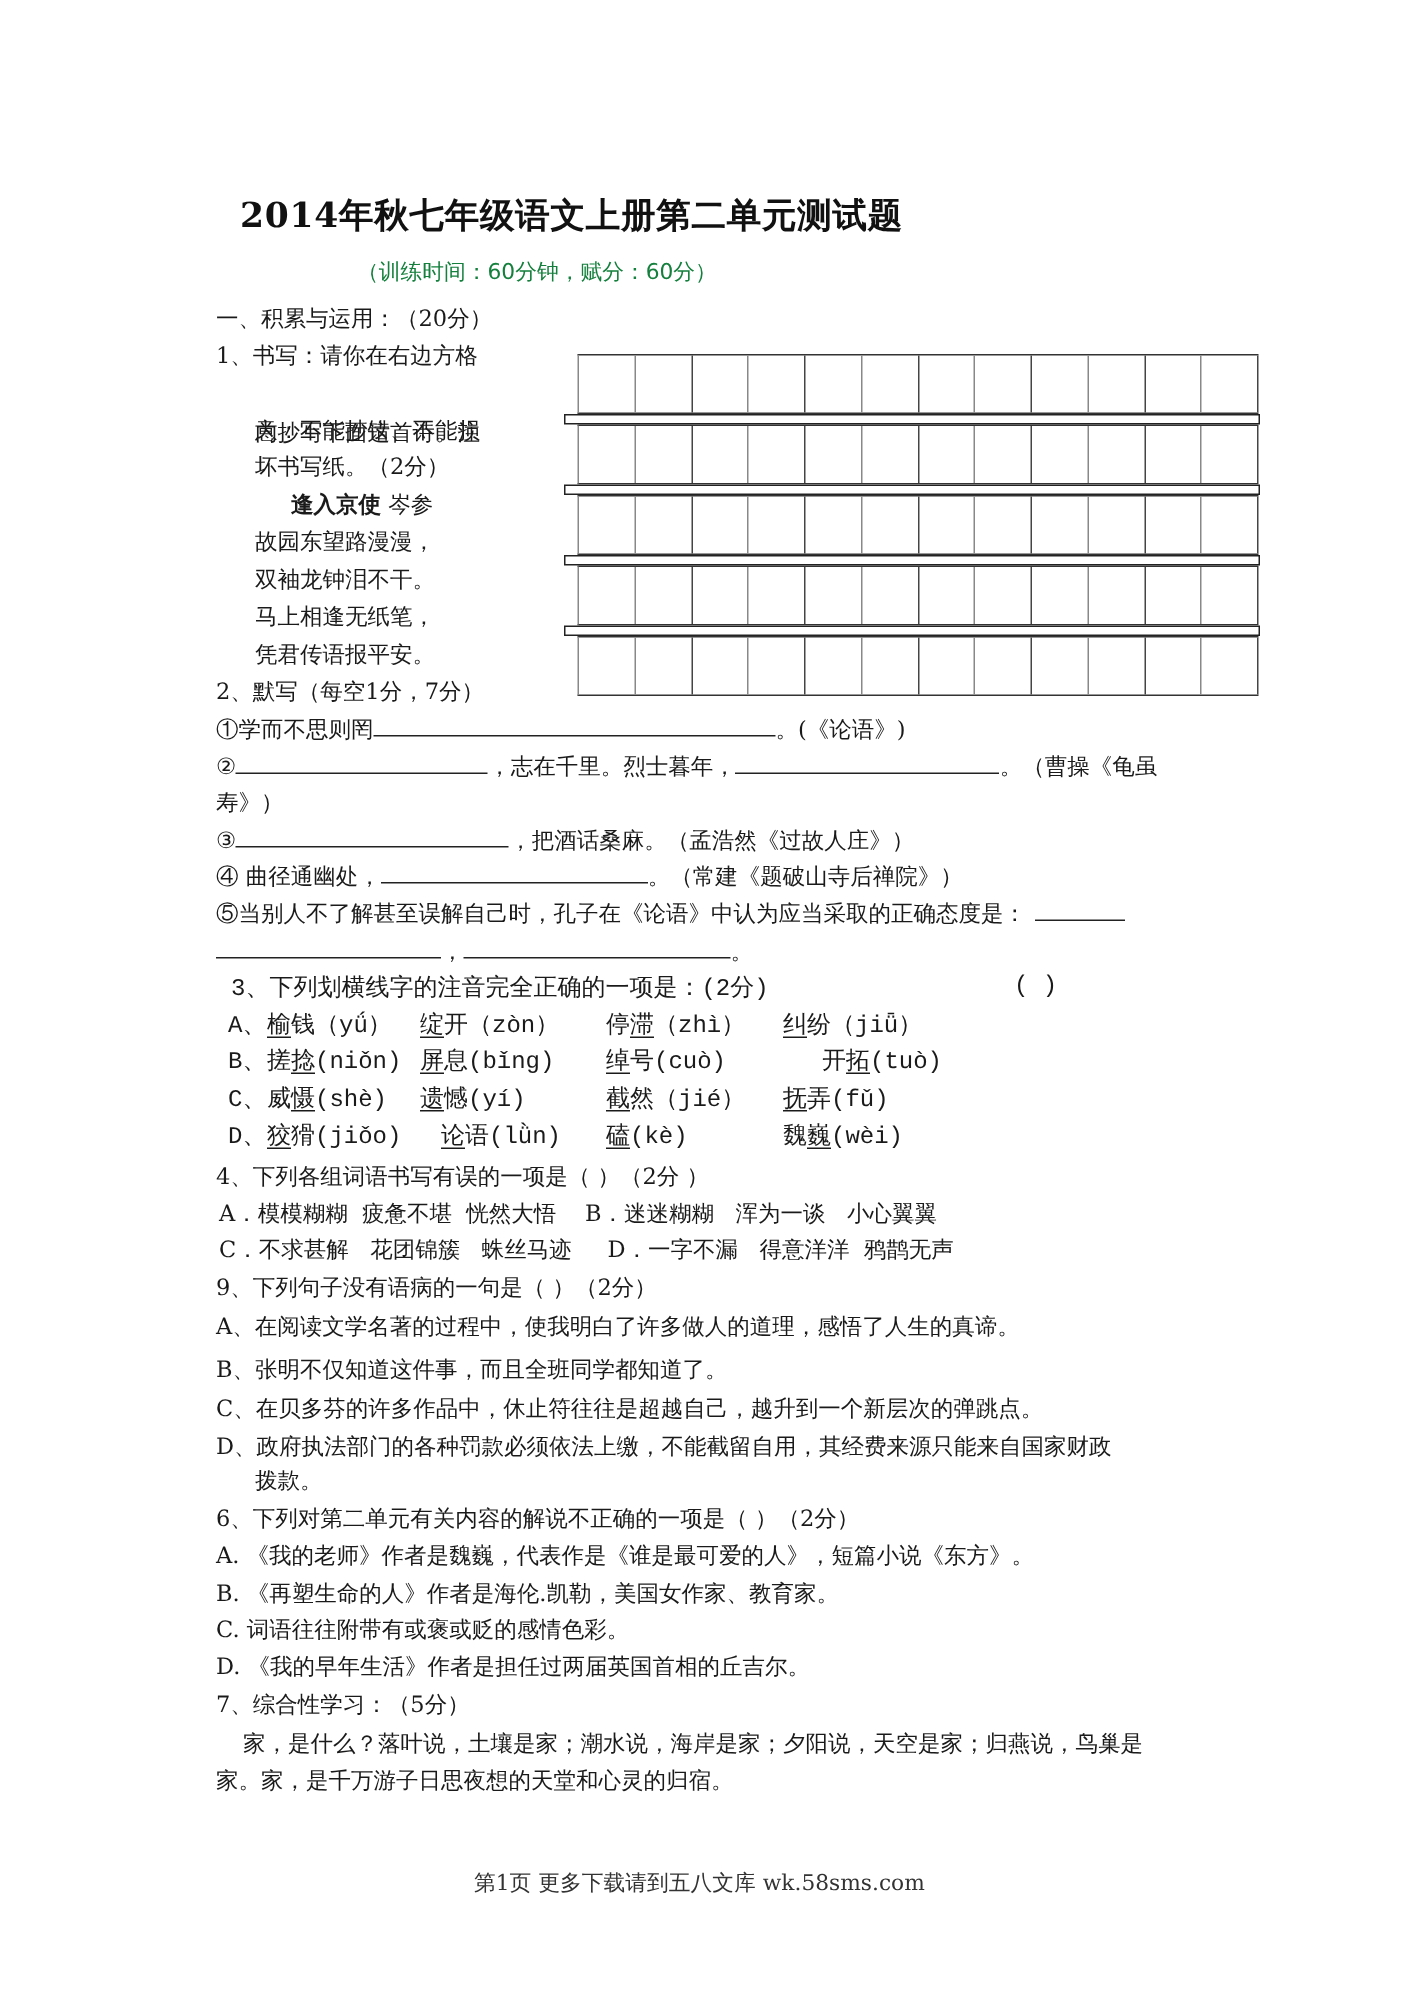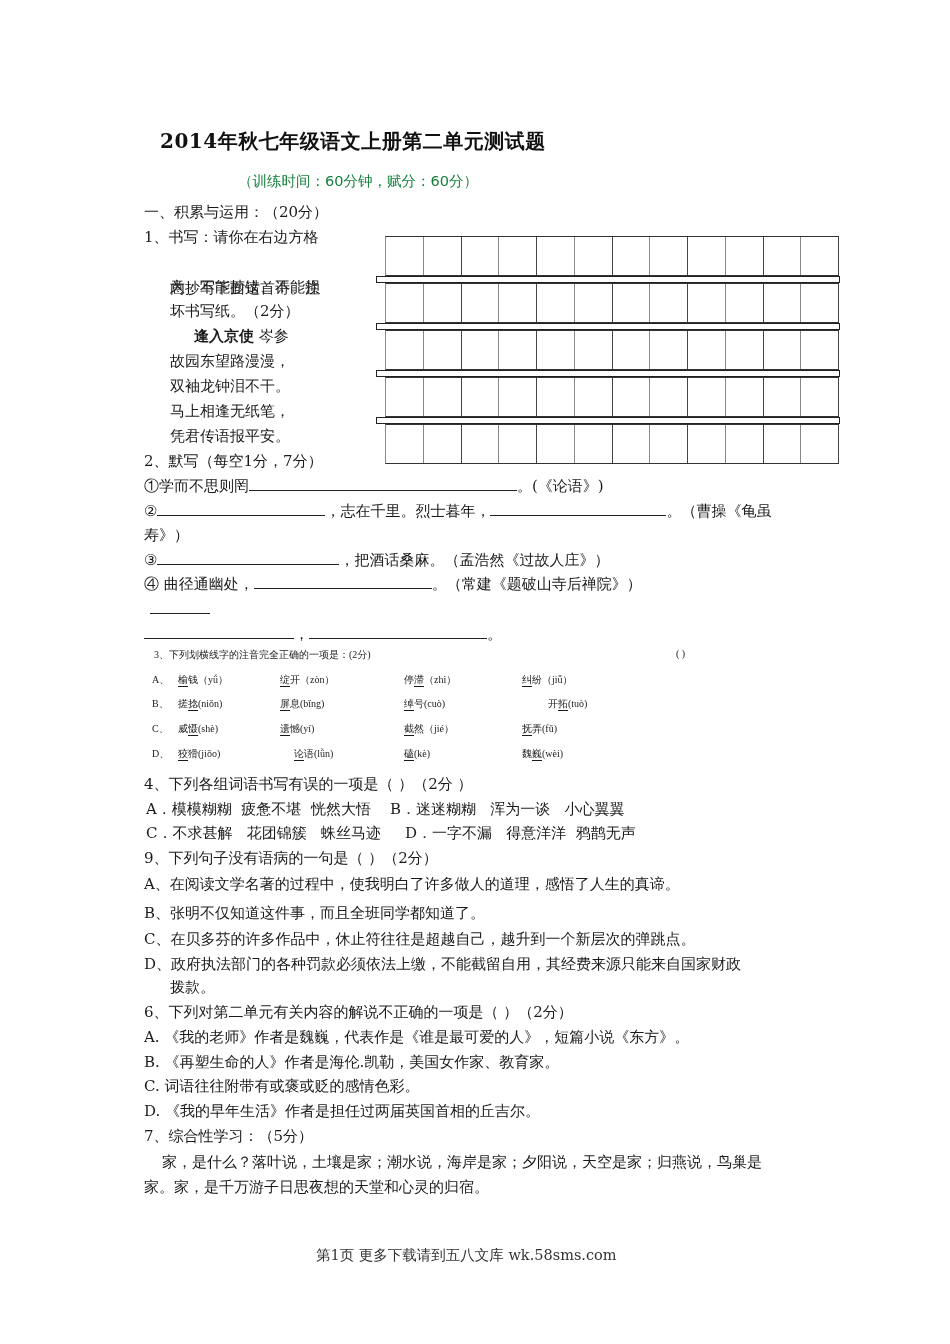--- a/index.html
+++ b/index.html
@@ -1,32 +1,32 @@
 <!DOCTYPE html>
 <html><head>
 <meta charset="utf-8">
 <style>
   html, body { margin:0; padding:0; background:#ffffff; }
   body { width:950px; height:1344px; position:relative; overflow:hidden;
          font-family:"DejaVu Serif", "Liberation Serif", serif; color:#1a1a1a; }
   .abs { position:absolute; white-space:nowrap; }
   .t15 { font-size:15px; line-height:20px; }
-  .title { left:160px; top:128px; font-size:20px; font-weight:bold; letter-spacing:0.5px; color:#111; }
+  .title { left:160px; top:128px; font-size:23px; font-weight:bold; letter-spacing:0.5px; color:#111; }
   .subtitle { left:238px; top:172px; font-size:14.5px; font-family:"DejaVu Sans", sans-serif; color:#15803d; }
   .blank { display:inline-block; border-bottom:1px solid #222; height:14px; vertical-align:baseline; }
   .ul { text-decoration:underline; text-underline-offset:3px; }
   .bold { font-weight:bold; }
   
   #grid { position:absolute; left:376px; top:236px; width:464px; height:232px; }
   .grid-row { position:absolute; left:9px; width:454px; height:40px; display:flex;
               border-left:1.5px solid #888; border-top:1px solid #333; border-bottom:1px solid #333; box-sizing:border-box; }
   .grid-cell { flex:1; border-right:1px solid #444; box-sizing:border-box; }
   .grid-cell:nth-child(odd) { border-right-color:#888; }
   .grid-sep { position:absolute; left:0; width:464px; height:7px; border:1.3px solid #222; box-sizing:border-box; background:#fff; }
-  .q3 { font-family:Liberation Serif, serif; font-size:10px; }
+  .q3 { font-family:Liberation Mono, monospace; font-size:16px; }
   .footer { left:316px; top:1246px; font-size:14.5px; color:#333; }
 </style>
 </head>
 <body>
 
 <div class="abs title">2014年秋七年级语文上册第二单元测试题</div>
 <div class="abs subtitle">（训练时间：60分钟，赋分：60分）</div>
 <div class="abs t15" style="left:144px;top:202px;">一、积累与运用：（20分）</div>
 
 <div>
@@ -129,21 +129,21 @@
   <span>②</span><span class="blank" style="width:168px;"></span><span>，志在千里。烈士暮年，</span><span class="blank" style="width:176px;"></span><span>。（曹操《龟虽</span>
 </div>
 <div class="abs t15" style="left:144px;top:525px;">寿》）</div>
 <div class="abs t15" style="left:144px;top:550px;">
   <span>③</span><span class="blank" style="width:182px;"></span><span>，把酒话桑麻。（孟浩然《过故人庄》）</span>
 </div>
 <div class="abs t15" style="left:144px;top:574px;">
   <span>④ 曲径通幽处，</span><span class="blank" style="width:178px;"></span><span>。（常建《题破山寺后禅院》）</span>
 </div>
 <div class="abs t15" style="left:144px;top:599px;">
-  <span class="blank" style="width:60px;margin-left:6px;"></span>
+  <span>⑤当别人不了解甚至误解自己时，孔子在《论语》中认为应当采取的正确态度是：</span><span class="blank" style="width:60px;margin-left:6px;"></span>
 </div>
 <div class="abs t15" style="left:144px;top:624px;">
   <span class="blank" style="width:150px;"></span><span>，</span><span class="blank" style="width:178px;"></span><span>。</span>
 </div>
 
 <div class="abs q3" style="left:154px;top:648px;">3、下列划横线字的注音完全正确的一项是：(2分)</div>
 <div class="abs q3" style="left:676px;top:648px;">(        )</div>
 <div id="q3-options">
     <div class="abs q3" style="left: 152px; top: 673px;">A、</div>
     <div class="abs q3" style="left: 178px; top: 673px;"><span class="ul">榆</span><span>钱</span><span>（yǘ）</span></div>

